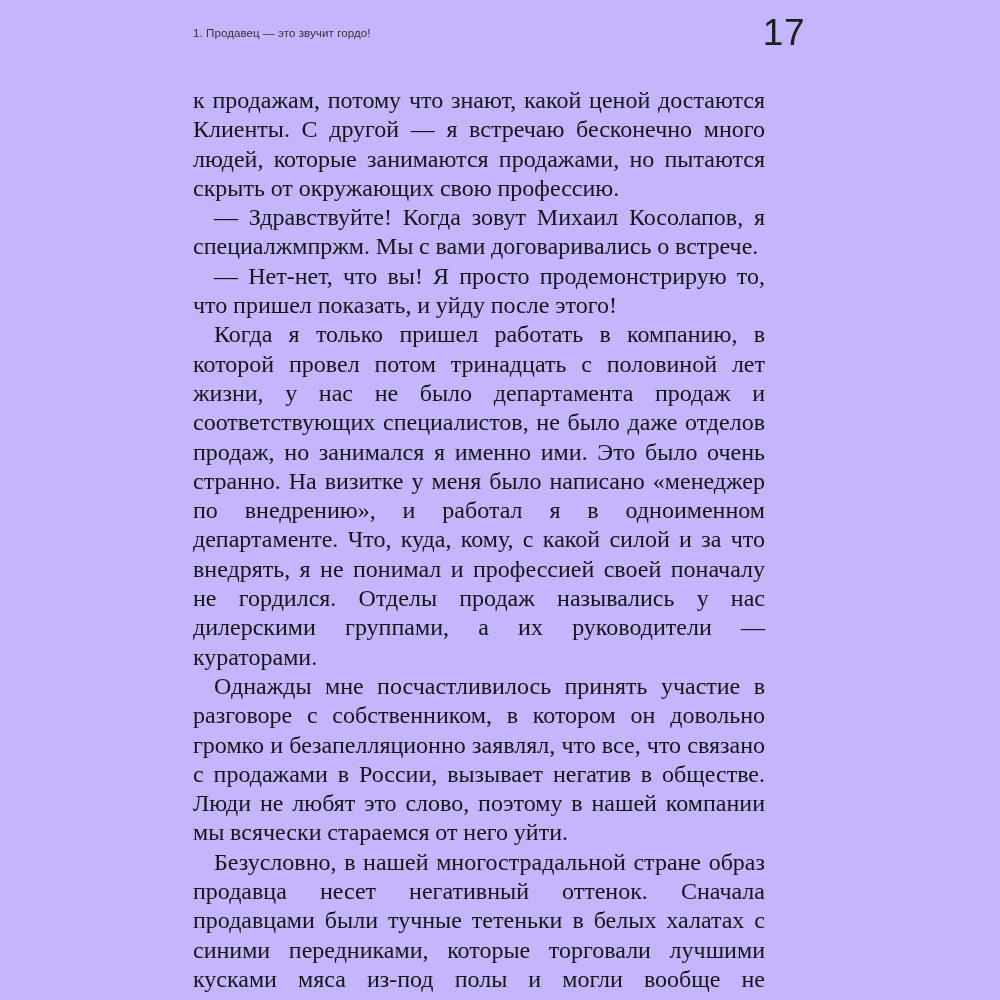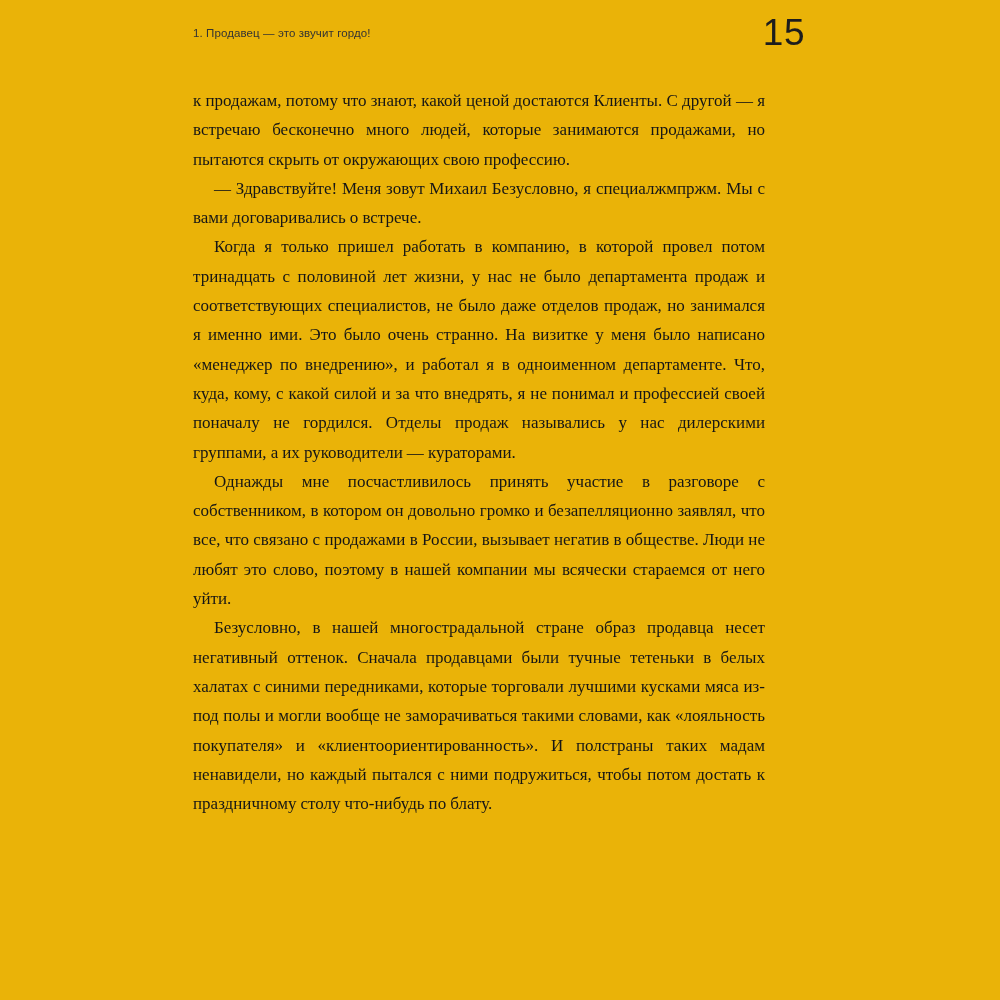--- a/index.html
+++ b/index.html
@@ -11,21 +11,21 @@
     width: 1000px;
     height: 1000px;
     overflow: hidden;
     font-family: "Liberation Serif", "DejaVu Serif", serif;
   }
 
   .page {
     position: relative;
     width: 1000px;
     height: 1000px;
-    background: #eab308;
+    background: #c4b5fd;
     box-sizing: border-box;
   }
 
   
   .header-bar {
     position: absolute;
     left: 193px;
     right: 205px;
     top: 28px;
     height: 22px;
@@ -58,21 +58,21 @@
   
   .textblock {
     position: absolute;
     left: 193px;
     top: 86px;
     width: 572px;
   }
 
   .para {
     margin: 0;
-    font-size: 17px;
+    font-size: 24px;
     line-height: 29.3px;
     color: #161616;
     text-align: justify;
     text-justify: inter-word;
     -webkit-hyphens: none;
     hyphens: none;
     word-spacing: -0.2px;
   }
 
   .para.indent {
@@ -85,23 +85,24 @@
 </style>
 </head>
 <body>
 
 <div class="page">
 
   <div class="header-bar">
     <span class="running-head">1. Продавец — это звучит гордо!</span>
   </div>
 
-  <div class="folio">15</div>
+  <div class="folio">17</div>
 
   <div class="textblock">
     <p class="para noindent">к продажам, потому что знают, какой ценой достаются Клиенты. С другой — я встречаю бесконечно много людей, которые занимаются продажами, но пытаются скрыть от окружающих свою профессию.</p>
-    <p class="para indent">— Здравствуйте! Меня зовут Михаил Безусловно, я специалжмпржм. Мы с вами договаривались о встрече.</p>
+    <p class="para indent">— Здравствуйте! Когда зовут Михаил Косолапов, я специалжмпржм. Мы с вами договаривались о встрече.</p>
+    <p class="para indent">— Нет-нет, что вы! Я просто продемонстрирую то, что пришел показать, и уйду после этого!</p>
     <p class="para indent">Когда я только пришел работать в компанию, в которой провел потом тринадцать с половиной лет жизни, у нас не было департамента продаж и соответствующих специалистов, не было даже отделов продаж, но занимался я именно ими. Это было очень странно. На визитке у меня было написано «менеджер по внедрению», и работал я в одноименном департаменте. Что, куда, кому, с какой силой и за что внедрять, я не понимал и профессией своей поначалу не гордился. Отделы продаж назывались у нас дилерскими группами, а их руководители — кураторами.</p>
     <p class="para indent">Однажды мне посчастливилось принять участие в разговоре с собственником, в котором он довольно громко и безапелляционно заявлял, что все, что связано с продажами в России, вызывает негатив в обществе. Люди не любят это слово, поэтому в нашей компании мы всячески стараемся от него уйти.</p>
     <p class="para indent">Безусловно, в нашей многострадальной стране образ продавца несет негативный оттенок. Сначала продавцами были тучные тетеньки в белых халатах с синими передниками, которые торговали лучшими кусками мяса из-под полы и могли вообще не заморачиваться такими словами, как «лояльность покупателя» и «клиентоориентированность». И полстраны таких мадам ненавидели, но каждый пытался с ними подружиться, чтобы потом достать к праздничному столу что-нибудь по блату.</p>
   </div>
 
 </div>
 
 </body></html>

